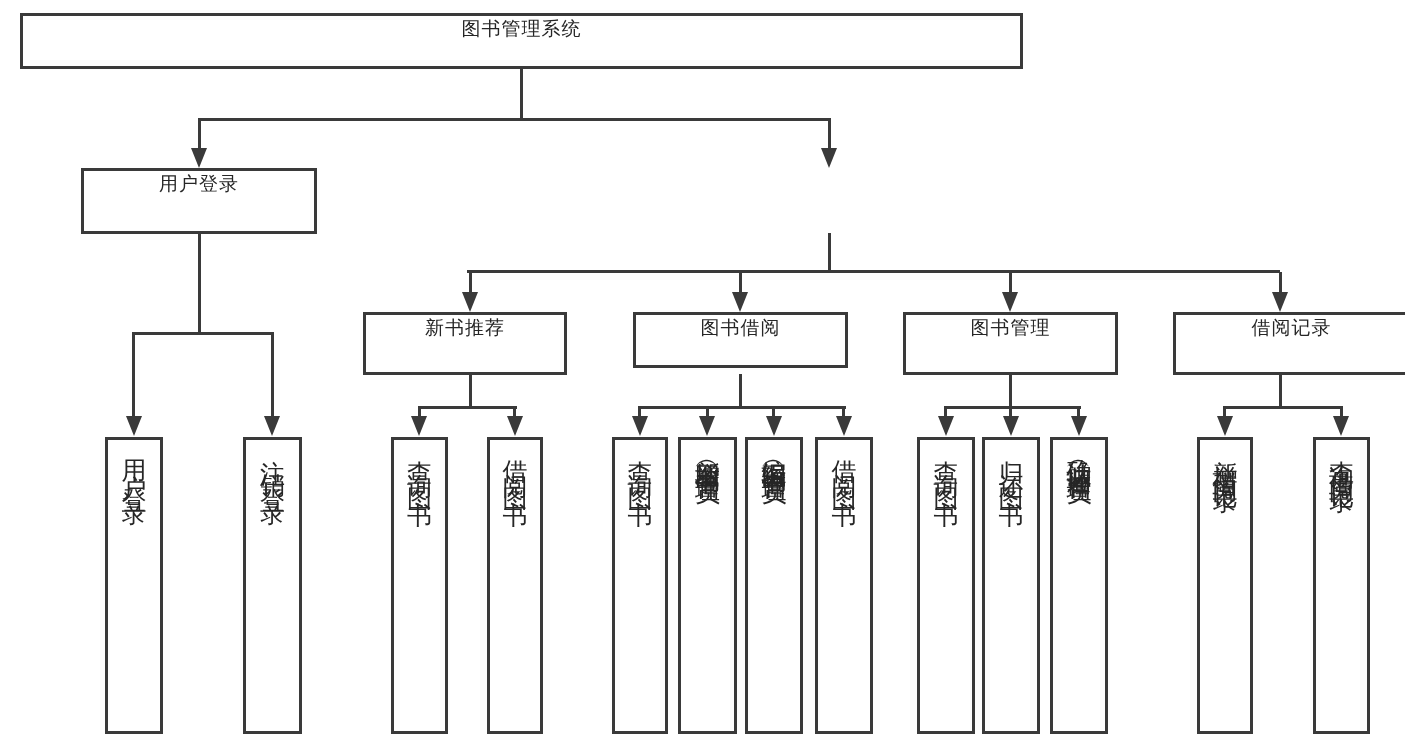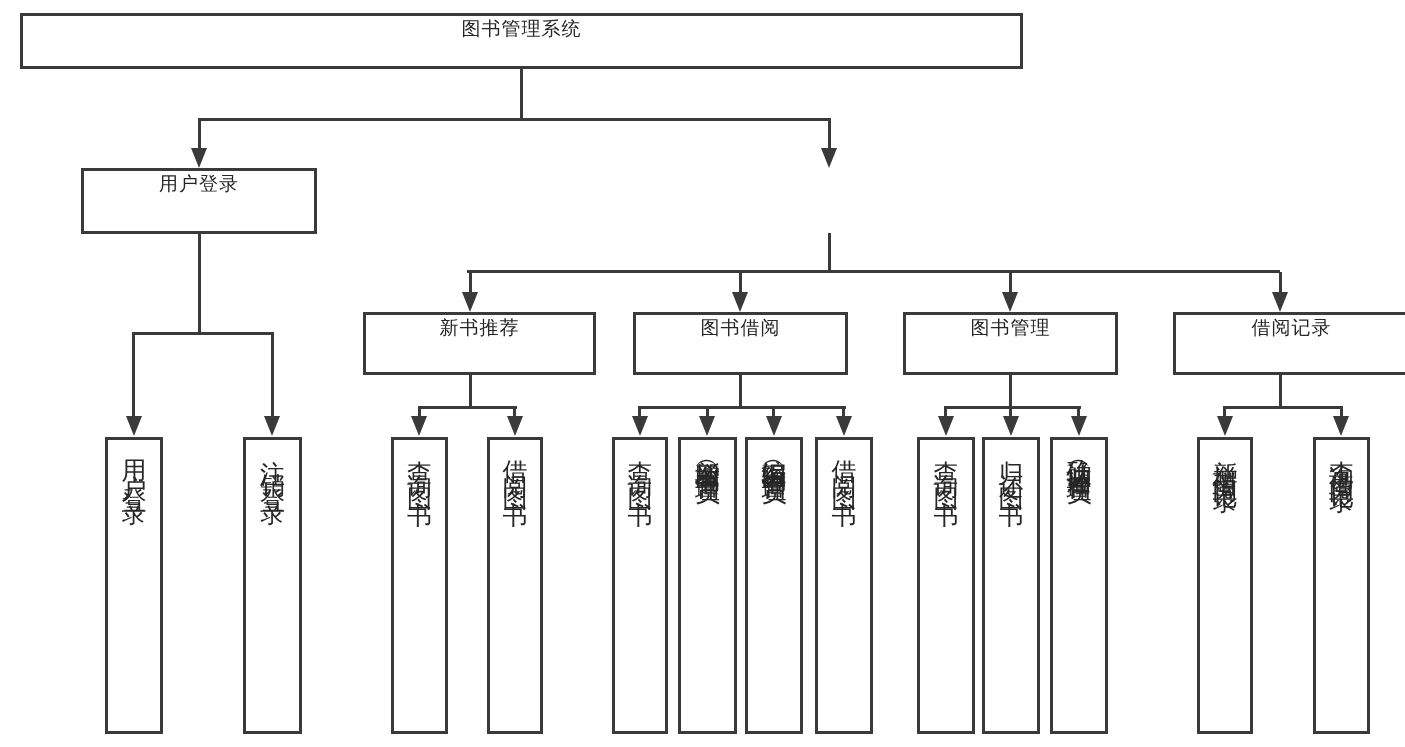--- a/index.html
+++ b/index.html
@@ -87,24 +87,24 @@
   <div class="h" style="left:467px;top:270px;width:813px"></div>
   <div class="v" style="left:469px;top:272px;height:22px"></div>
   <div class="arrow" style="left:462px;top:292px"></div>
   <div class="v" style="left:739px;top:272px;height:22px"></div>
   <div class="arrow" style="left:732px;top:292px"></div>
   <div class="v" style="left:1009px;top:272px;height:22px"></div>
   <div class="arrow" style="left:1002px;top:292px"></div>
   <div class="v" style="left:1279px;top:272px;height:22px"></div>
   <div class="arrow" style="left:1272px;top:292px"></div>
 
-  <div class="node" style="left:363px;top:312px;width:233px;height:63px">
+  <div class="node" style="left:363px;top:312px;width:204px;height:63px">
     <span class="hlabel">新书推荐</span>
   </div>
-  <div class="node" style="left:633px;top:312px;width:215px;height:63px">
+  <div class="node" style="left:633px;top:312px;width:215px;height:56px">
     <span class="hlabel">图书借阅</span>
   </div>
   <div class="node" style="left:903px;top:312px;width:215px;height:63px">
     <span class="hlabel">图书管理</span>
   </div>
   <div class="node" style="left:1173px;top:312px;width:237px;height:63px">
     <span class="hlabel">借阅记录</span>
   </div>
 
   <div class="v" style="left:469px;top:374px;height:34px"></div>

